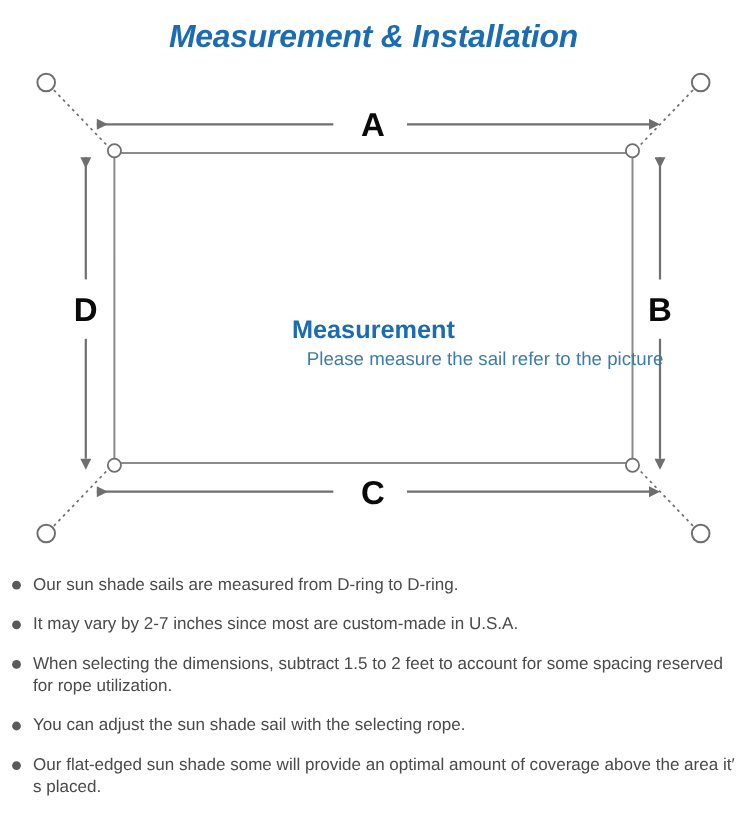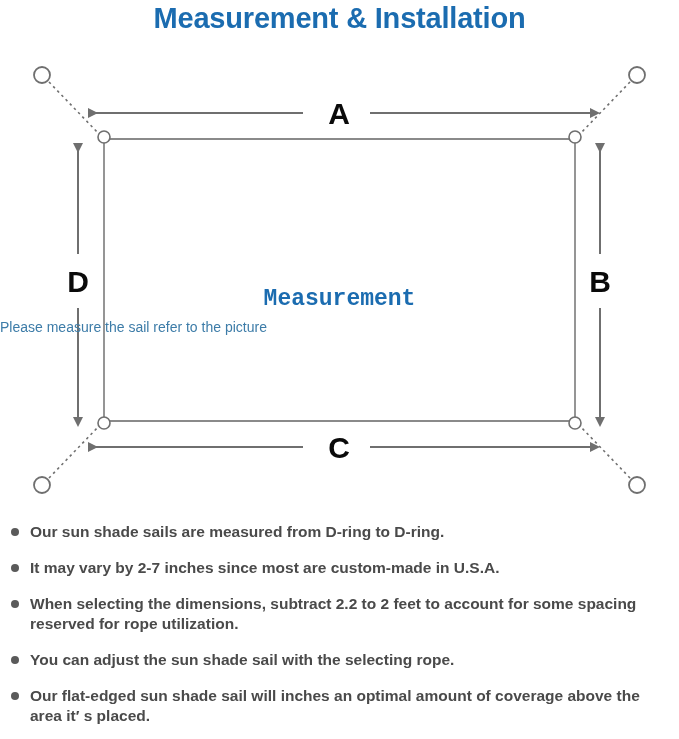--- a/index.html
+++ b/index.html
@@ -15,29 +15,30 @@
     overflow: hidden;
   }
   .page {
     position: relative;
     width: 679px;
     height: 739px;
     background: #ffffff;
   }
   .title {
     position: absolute;
-    top: 0px;
+    top: 16px;
     left: 0;
     width: 679px;
     text-align: center;
     font-size: 29px;
     font-weight: bold;
     color: #1b6cb0;
     letter-spacing: -0.2px;
     line-height: 36px;
+    font-style: italic;
   }
   .diagram {
     position: absolute;
     top: 42px;
     left: 0;
     width: 679px;
     height: 470px;
   }
   .diagram svg {
     display: block;
@@ -45,47 +46,45 @@
   .sail-label-main {
     position: absolute;
     left: 0;
     top: 243px;
     width: 679px;
     text-align: center;
     font-size: 23px;
     font-weight: bold;
     color: #1b6cb0;
     line-height: 28px;
-    font-family: Liberation Mono, monospace;
   }
   .sail-label-sub {
     position: absolute;
     left: 0;
     top: 275px;
     width: 603px;
-    text-align: left;
-    font-size: 14px;
+    text-align: right;
+    font-size: 17px;
     color: #3d7ca8;
     line-height: 20px;
   }
   .notes {
     position: absolute;
     left: 0;
     top: 522px;
     width: 679px;
   }
   .note {
     position: relative;
     padding-left: 30px;
     padding-right: 6px;
     margin-bottom: 16px;
     font-size: 15.5px;
     line-height: 20px;
     color: #4a4a4a;
-    font-weight: bold;
   }
   .note .dot {
     position: absolute;
     left: 11px;
     top: 6px;
     width: 8px;
     height: 8px;
     border-radius: 50%;
     background: #5a5a5a;
   }
@@ -168,25 +167,25 @@
     <div class="note">
       <span class="dot"></span>
       <span class="txt">Our sun shade sails are measured from D-ring to D-ring.</span>
     </div>
     <div class="note">
       <span class="dot"></span>
       <span class="txt">It may vary by 2-7 inches since most are custom-made in U.S.A.</span>
     </div>
     <div class="note">
       <span class="dot"></span>
-      <span class="txt">When selecting the dimensions, subtract 2.2 to 2 feet to account for some spacing reserved for rope utilization.</span>
+      <span class="txt">When selecting the dimensions, subtract 1.5 to 2 feet to account for some spacing reserved for rope utilization.</span>
     </div>
     <div class="note">
       <span class="dot"></span>
       <span class="txt">You can adjust the sun shade sail with the selecting rope.</span>
     </div>
     <div class="note">
       <span class="dot"></span>
-      <span class="txt">Our flat-edged sun shade sail will inches an optimal amount of coverage above the area it′ s placed.</span>
+      <span class="txt">Our flat-edged sun shade some will provide an optimal amount of coverage above the area it′ s placed.</span>
     </div>
   </div>
 
 </div>
 
 </body></html>

